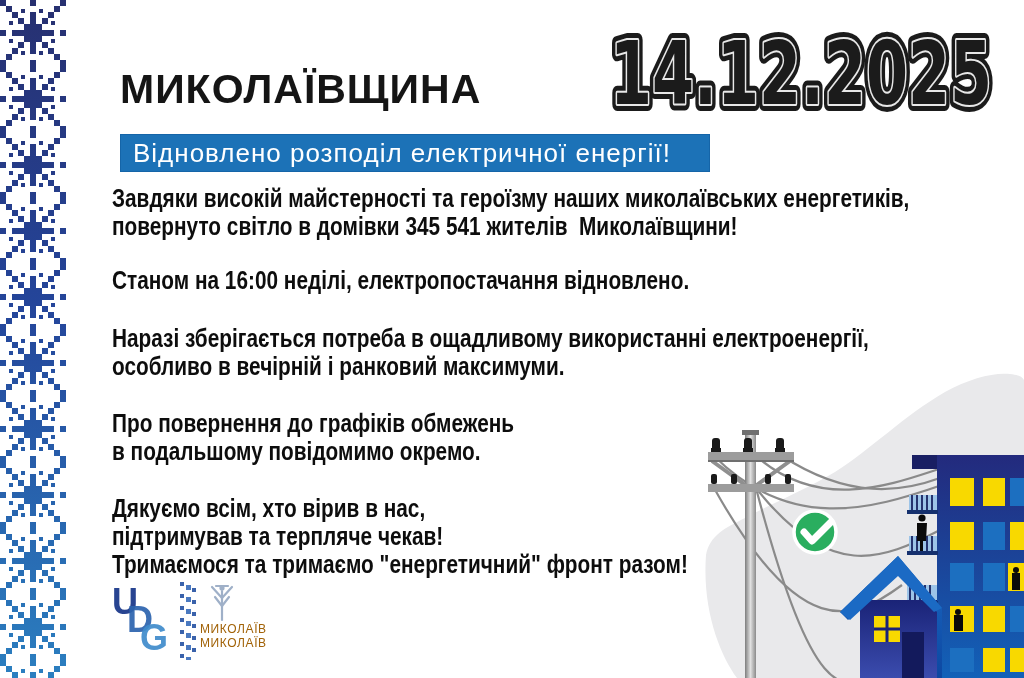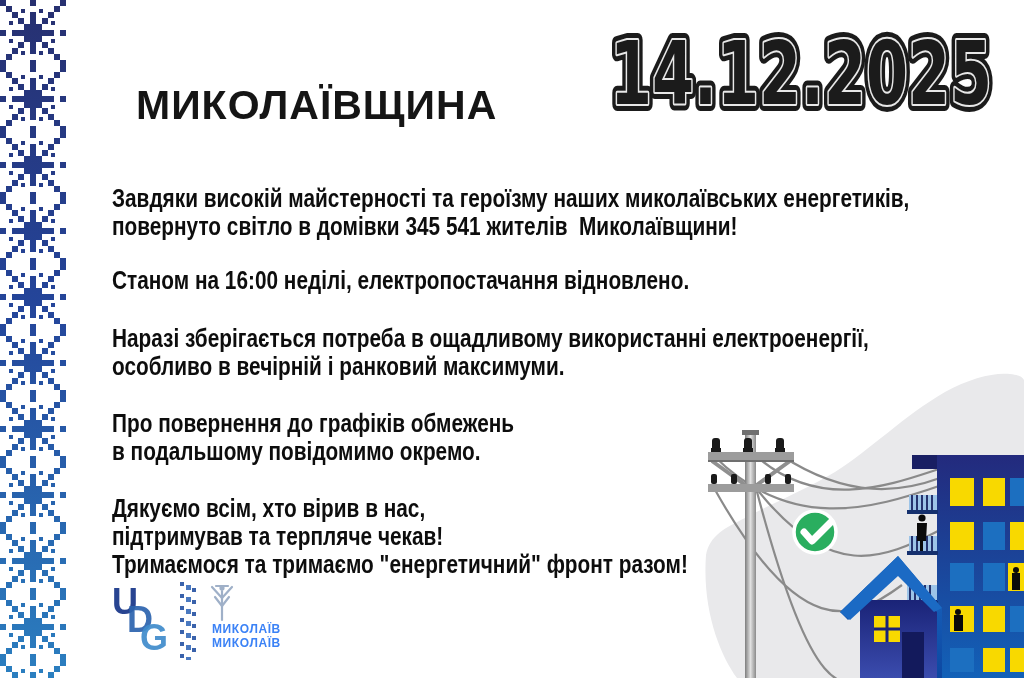--- a/index.html
+++ b/index.html
@@ -2,21 +2,21 @@
 <html><head>
 <meta charset="utf-8">
 <style>
   html,body{margin:0;padding:0;background:#fff;}
   .canvas{
     position:relative;width:1024px;height:678px;background:#ffffff;
     overflow:hidden;font-family:"Liberation Sans",sans-serif;
   }
   .emb-border{position:absolute;left:0;top:0;width:78px;height:678px;}
   .page-title{
-    position:absolute;left:120px;top:66px;margin:16px;
+    position:absolute;left:120px;top:66px;margin:0;
     font-size:41px;font-weight:bold;color:#151515;letter-spacing:1px;white-space:nowrap;
   }
   .date-svg{position:absolute;left:600px;top:18px;width:408px;height:104px;}
   .date-svg text{font-family:"DejaVu Sans","Liberation Sans",sans-serif;font-weight:bold;}
   .banner{
     position:absolute;left:120px;top:134px;width:590px;height:38px;
     background:#1c72b7;border:1px solid #1565a8;box-sizing:border-box;
     color:#ffffff;font-size:26px;letter-spacing:1px;line-height:36px;
     padding-left:12px;white-space:nowrap;
   }
@@ -24,21 +24,21 @@
     position:absolute;left:112px;color:#0d0d0d;font-weight:bold;font-size:26px;
     line-height:28px;transform:scaleX(0.8);transform-origin:left top;
   }
   .para span{display:block;white-space:pre;}
   .p1{top:184px;}.p2{top:266px;}.p3{top:324px;}.p4{top:409px;}.p5{top:494px;}
   .footer-logos{position:absolute;left:112px;top:582px;width:220px;height:84px;}
   .udg-svg{position:absolute;left:0;top:2px;}
   .divider-svg{position:absolute;left:68px;top:0;}
   .pylon-svg{position:absolute;left:92px;top:0;}
   .wordmark{
-    position:absolute;left:100px;top:40px;color:#3b82f6;font-weight:bold;
+    position:absolute;left:88px;top:40px;color:#a16207;font-weight:normal;
     font-size:12px;line-height:14px;letter-spacing:0.6px;white-space:nowrap;
   }
   .illustration{position:absolute;left:690px;top:360px;width:334px;height:318px;}
 </style>
 </head>
 <body>
 
 <div class="canvas">
 
   <svg class="emb-border" viewBox="0 0 78 678" xmlns="http://www.w3.org/2000/svg">
@@ -106,20 +106,23 @@
   </svg>
 
   <h1 class="page-title">МИКОЛАЇВЩИНА</h1>
 
   <svg class="date-svg" viewBox="0 0 408 104" xmlns="http://www.w3.org/2000/svg">
     <text x="10" y="86" font-size="88" textLength="382" lengthAdjust="spacingAndGlyphs" fill="none" stroke="#1b1b1b" stroke-width="14" stroke-linejoin="round" stroke-linecap="round">14.12.2025</text>
     <text x="10" y="86" font-size="88" textLength="382" lengthAdjust="spacingAndGlyphs" fill="none" stroke="#e8e8e8" stroke-width="4" stroke-linejoin="round">14.12.2025</text>
     <text x="10" y="86" font-size="88" textLength="382" lengthAdjust="spacingAndGlyphs" fill="#1b1b1b">14.12.2025</text>
   </svg>
 
+  <div class="banner">
+    <span>Відновлено розподіл електричної енергії!</span>
+  </div>
 
   <div class="para p1">
     <span>Завдяки високій майстерності та героїзму наших миколаївських енергетиків,</span>
     <span>повернуто світло в домівки 345 541 жителів  Миколаївщини!</span>
   </div>
   <div class="para p2">
     <span>Станом на 16:00 неділі, електропостачання відновлено.</span>
   </div>
   <div class="para p3">
     <span>Наразі зберігається потреба в ощадливому використанні електроенергії,</span>

